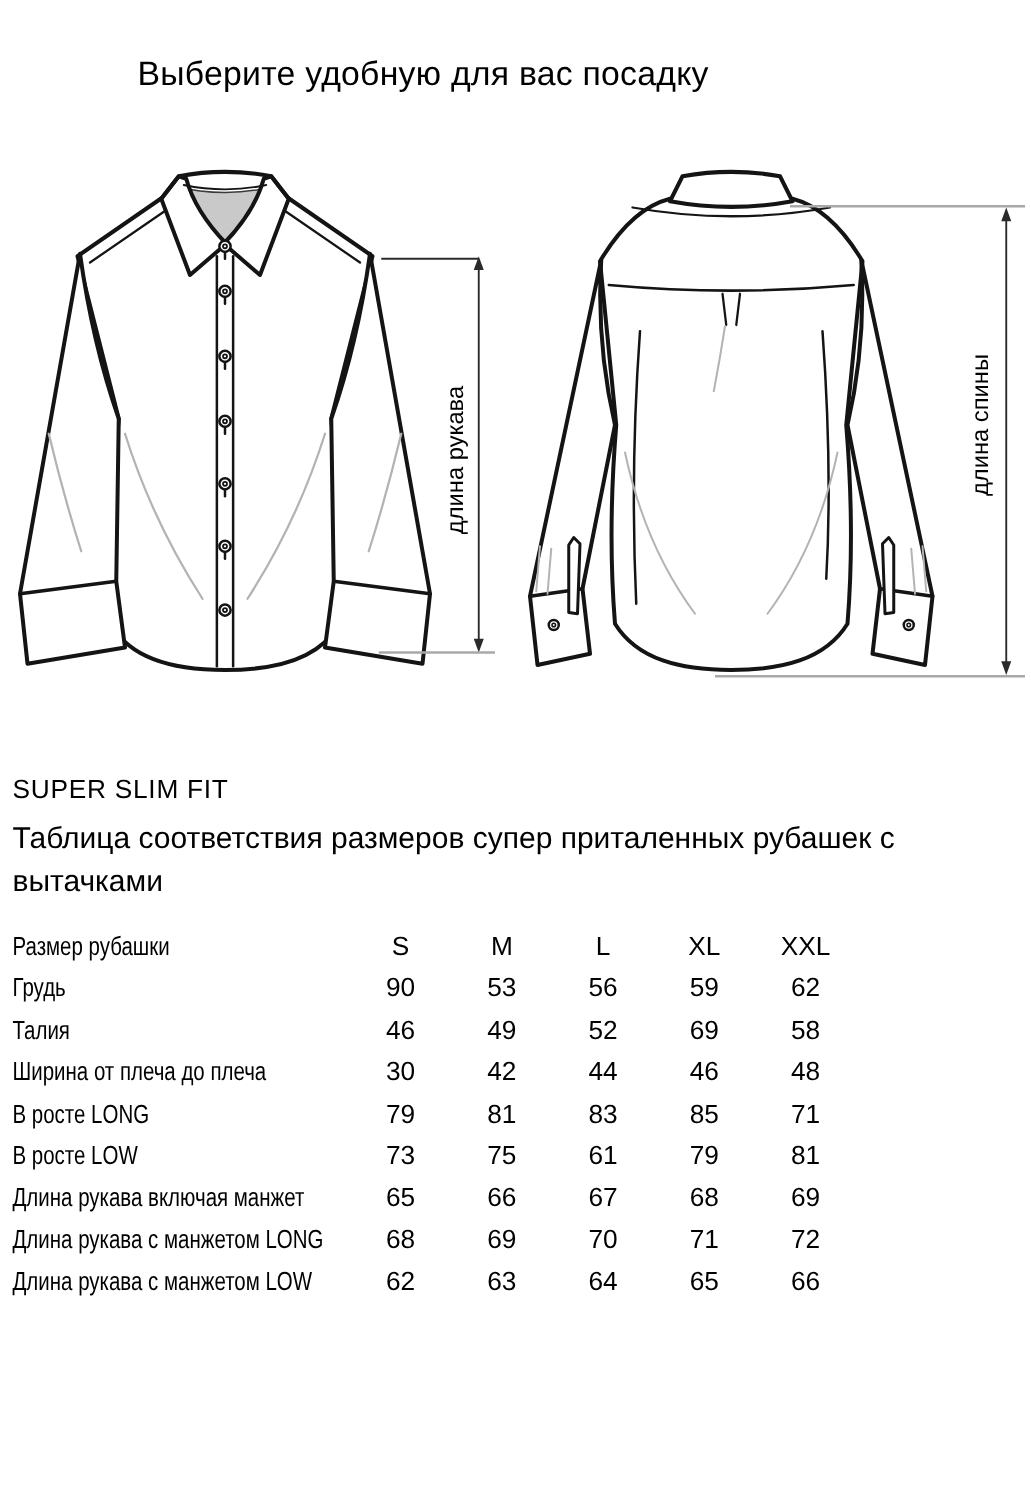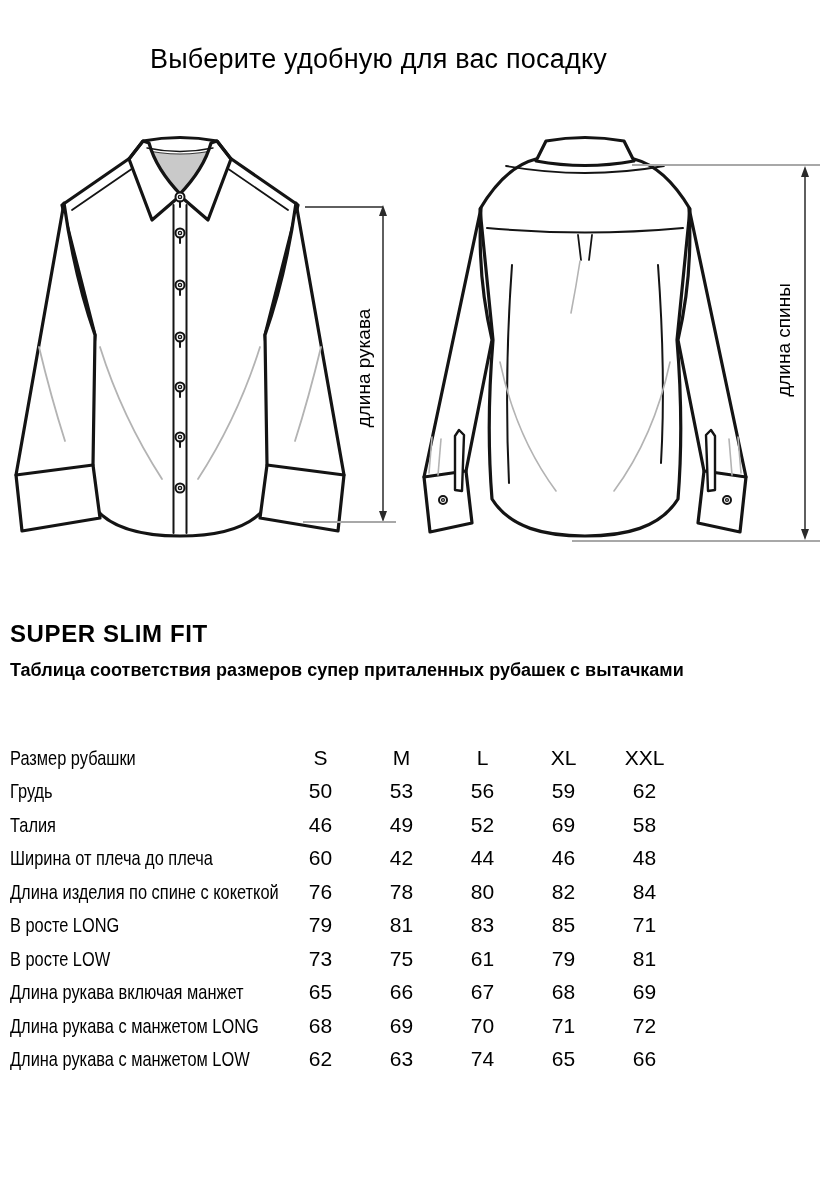--- a/index.html
+++ b/index.html
@@ -2,32 +2,32 @@
 <html><head>
 <meta charset="utf-8">
 <style>
   html,body { margin:0; padding:0; background:#fff; }
   .page {
     position:relative; width:825px; height:1200px; background:#fff;
     font-family:"Liberation Sans", sans-serif; color:#000; overflow:hidden;
   }
   .title {
     position:absolute; top:44px; left:0; width:677px; text-align:center;
-    font-size:27px; font-weight:400; letter-spacing:0.2px;margin-left:40px;
+    font-size:27px; font-weight:400; letter-spacing:0.2px;
   }
   .diagram { position:absolute; top:125px; left:0; width:825px; height:440px; }
   .diagram svg { display:block; }
   .dim-label { font-size:19px; fill:#000; }
   .fit-heading {
     position:absolute; top:620px; left:10px;
-    font-size:24px; font-weight:700; letter-spacing:0.6px;
+    font-size:21px; font-weight:400; letter-spacing:0.6px;
   }
   .fit-desc {
     position:absolute; top:653px; left:10px; width:812px;
-    font-size:18px; line-height:35px; font-weight:700;
+    font-size:24px; line-height:35px; font-weight:400;
   }
   .size-table { position:absolute; top:741px; left:10px; width:805px; }
   .trow {
     display:grid; grid-template-columns:270px 81px 81px 81px 81px 81px;
     height:33.5px; align-items:center; font-size:21px;
   }
   .tlabel {
     white-space:nowrap; transform:scaleX(0.78); transform-origin:left center;
   }
   .tcell { text-align:center; }
@@ -198,49 +198,41 @@
       <div class="trow">
         <div class="tlabel">Размер рубашки</div>
         <div class="tcell">S</div>
         <div class="tcell">M</div>
         <div class="tcell">L</div>
         <div class="tcell">XL</div>
         <div class="tcell">XXL</div>
       </div>
       <div class="trow">
         <div class="tlabel">Грудь</div>
-        <div class="tcell">50</div>
+        <div class="tcell">90</div>
         <div class="tcell">53</div>
         <div class="tcell">56</div>
         <div class="tcell">59</div>
         <div class="tcell">62</div>
       </div>
       <div class="trow">
         <div class="tlabel">Талия</div>
         <div class="tcell">46</div>
         <div class="tcell">49</div>
         <div class="tcell">52</div>
         <div class="tcell">69</div>
         <div class="tcell">58</div>
       </div>
       <div class="trow">
         <div class="tlabel">Ширина от плеча до плеча</div>
-        <div class="tcell">60</div>
+        <div class="tcell">30</div>
         <div class="tcell">42</div>
         <div class="tcell">44</div>
         <div class="tcell">46</div>
         <div class="tcell">48</div>
-      </div>
-      <div class="trow">
-        <div class="tlabel">Длина изделия по спине с кокеткой</div>
-        <div class="tcell">76</div>
-        <div class="tcell">78</div>
-        <div class="tcell">80</div>
-        <div class="tcell">82</div>
-        <div class="tcell">84</div>
       </div>
       <div class="trow">
         <div class="tlabel">В росте LONG</div>
         <div class="tcell">79</div>
         <div class="tcell">81</div>
         <div class="tcell">83</div>
         <div class="tcell">85</div>
         <div class="tcell">71</div>
       </div>
       <div class="trow">
@@ -264,19 +256,19 @@
         <div class="tcell">68</div>
         <div class="tcell">69</div>
         <div class="tcell">70</div>
         <div class="tcell">71</div>
         <div class="tcell">72</div>
       </div>
       <div class="trow">
         <div class="tlabel">Длина рукава с манжетом LOW</div>
         <div class="tcell">62</div>
         <div class="tcell">63</div>
-        <div class="tcell">74</div>
+        <div class="tcell">64</div>
         <div class="tcell">65</div>
         <div class="tcell">66</div>
       </div>
     </div>
 
 </div>
 
 </body></html>

